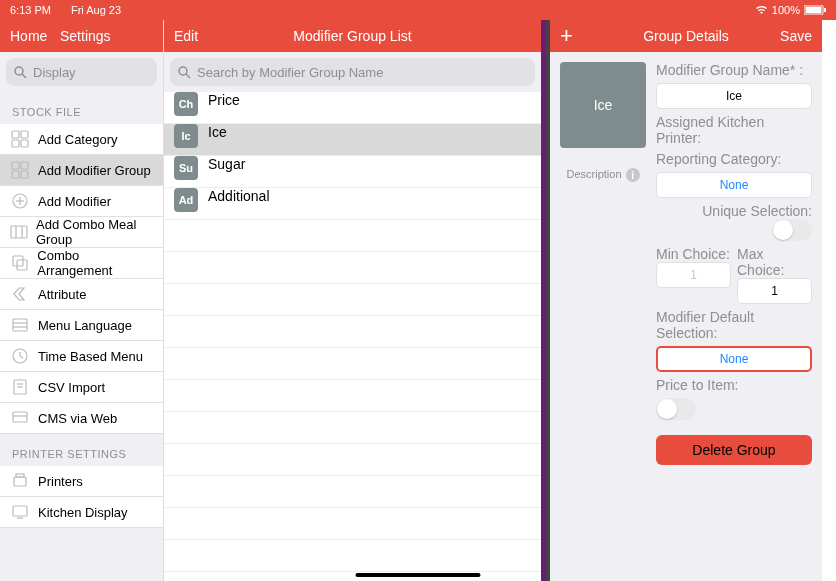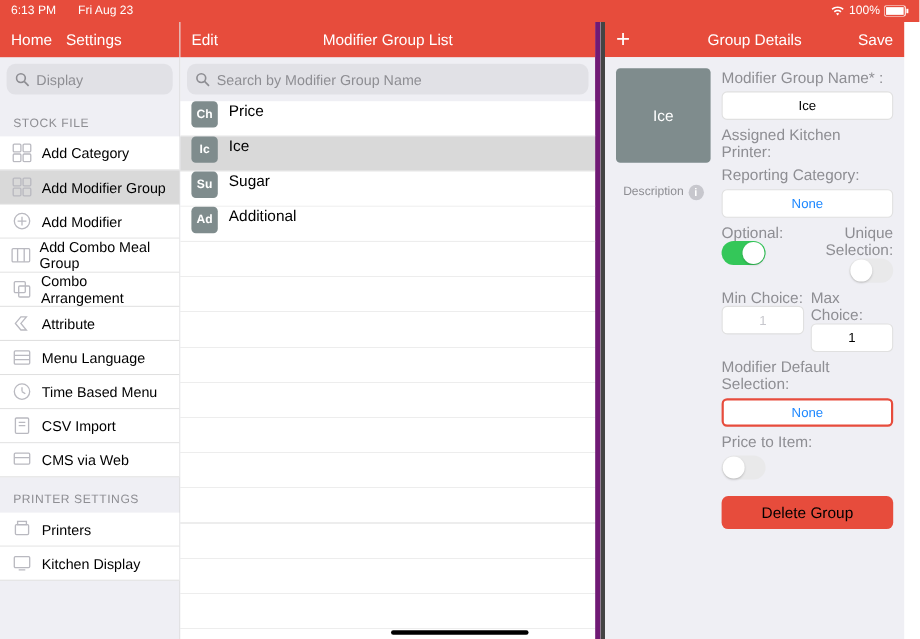--- a/index.html
+++ b/index.html
@@ -263,26 +263,20 @@
           </div>
         </div>
         <div class="form">
           <div class="lbl">Modifier Group Name* :</div>
           <div class="inp">Ice</div>
           <div class="lbl">Assigned Kitchen Printer:</div>
           <div class="lbl">Reporting Category:</div>
           <div class="btn">None</div>
           <div class="pair">
             <div>
-              <div class="lbl">Optional:</div>
-              <div class="tog on">
-                  <div class="k"></div>
-                </div>
-            </div>
-            <div>
               <div class="lbl" style="text-align:right">Unique Selection:</div>
               <div class="tog off" style="margin-left:auto">
                   <div class="k"></div>
                 </div>
             </div>
           </div>
           <div class="pair">
             <div>
               <div class="lbl">Min Choice:</div>
               <div class="inp" style="color:#c7c7cd">1</div>

